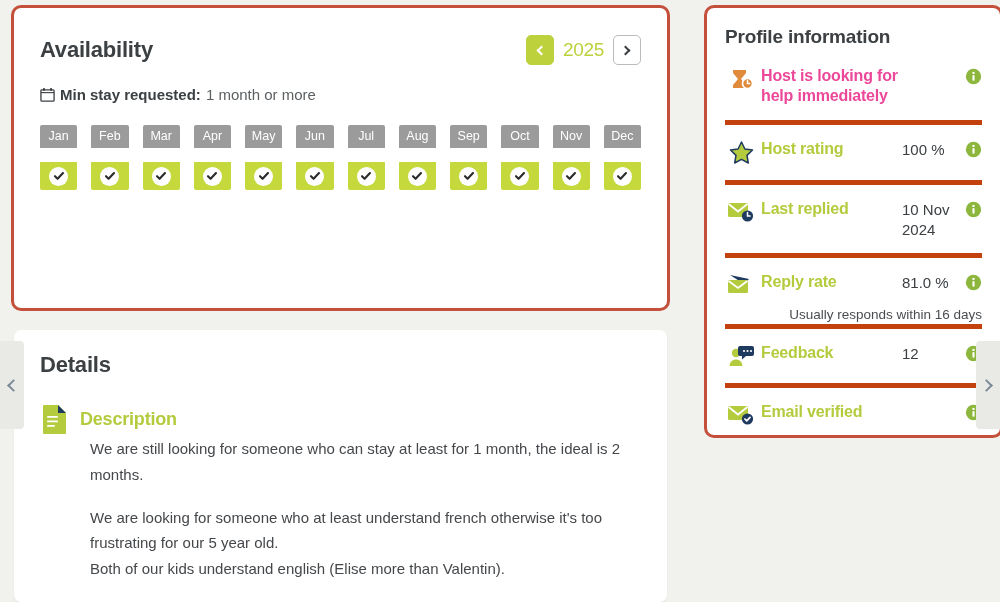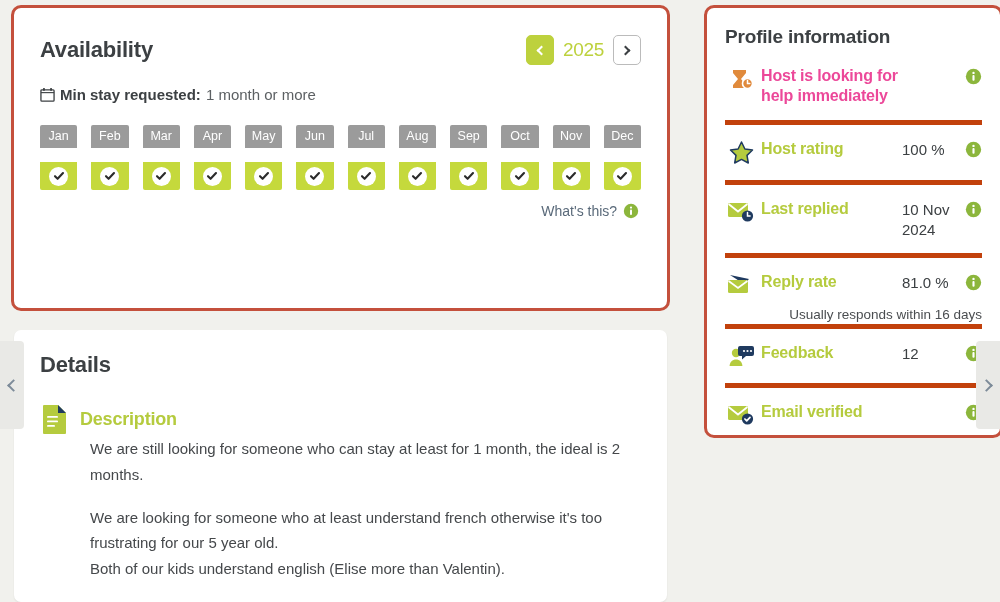--- a/index.html
+++ b/index.html
@@ -419,28 +419,20 @@
             </div>
             <div class="m-cell">
               <span class="tick">
                 <svg width="12" height="12" viewBox="0 0 12 12">
                   <path d="M2 6.2 L4.6 8.8 L10 3" fill="none" stroke="#2b2b2b" stroke-width="2.1" stroke-linecap="round" stroke-linejoin="round"></path>
                 </svg>
               </span>
             </div>
           </div>
 
-        <div class="whats">
-          <a>What's this?</a>
-          <svg class="info-i" viewBox="0 0 16 16">
-            <circle cx="8" cy="8" r="7.2" fill="#8cb63c"></circle>
-            <circle cx="8" cy="4.6" r="1.1" fill="#ffffff"></circle>
-            <rect x="7" y="6.6" width="2" height="5.4" rx="0.9" fill="#ffffff"></rect>
-          </svg>
-        </div>
       </div>
     </div>
 
     <div class="card details-card">
       <div class="card-title">Details</div>
 
       <div class="desc-row">
         <svg width="30" height="34" viewBox="0 0 30 34">
           <path d="M4 3 h14 l8 8 v20 a1 1 0 0 1 -1 1 H4 a1 1 0 0 1 -1 -1 V4 a1 1 0 0 1 1 -1 z" fill="#b5cb3e"></path>
           <path d="M18 3 l8 8 h-8 z" fill="#1f3a5f"></path>

